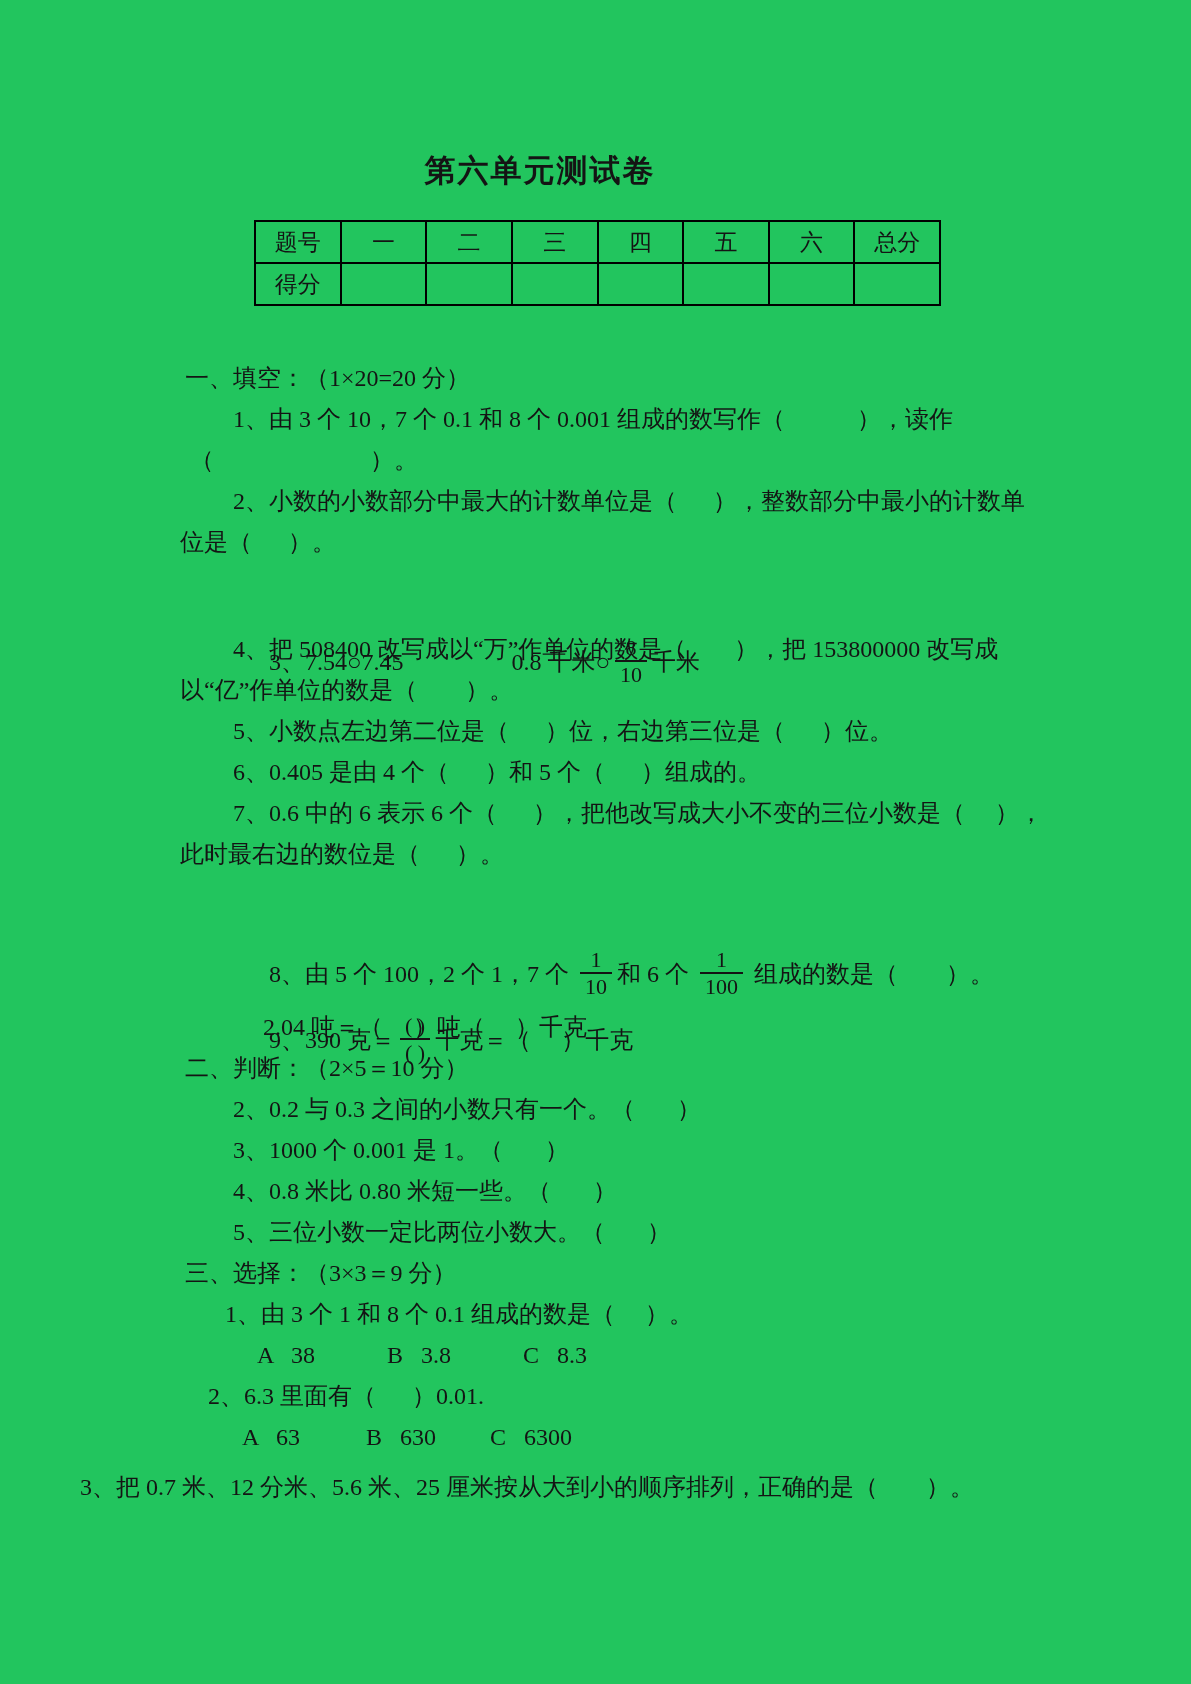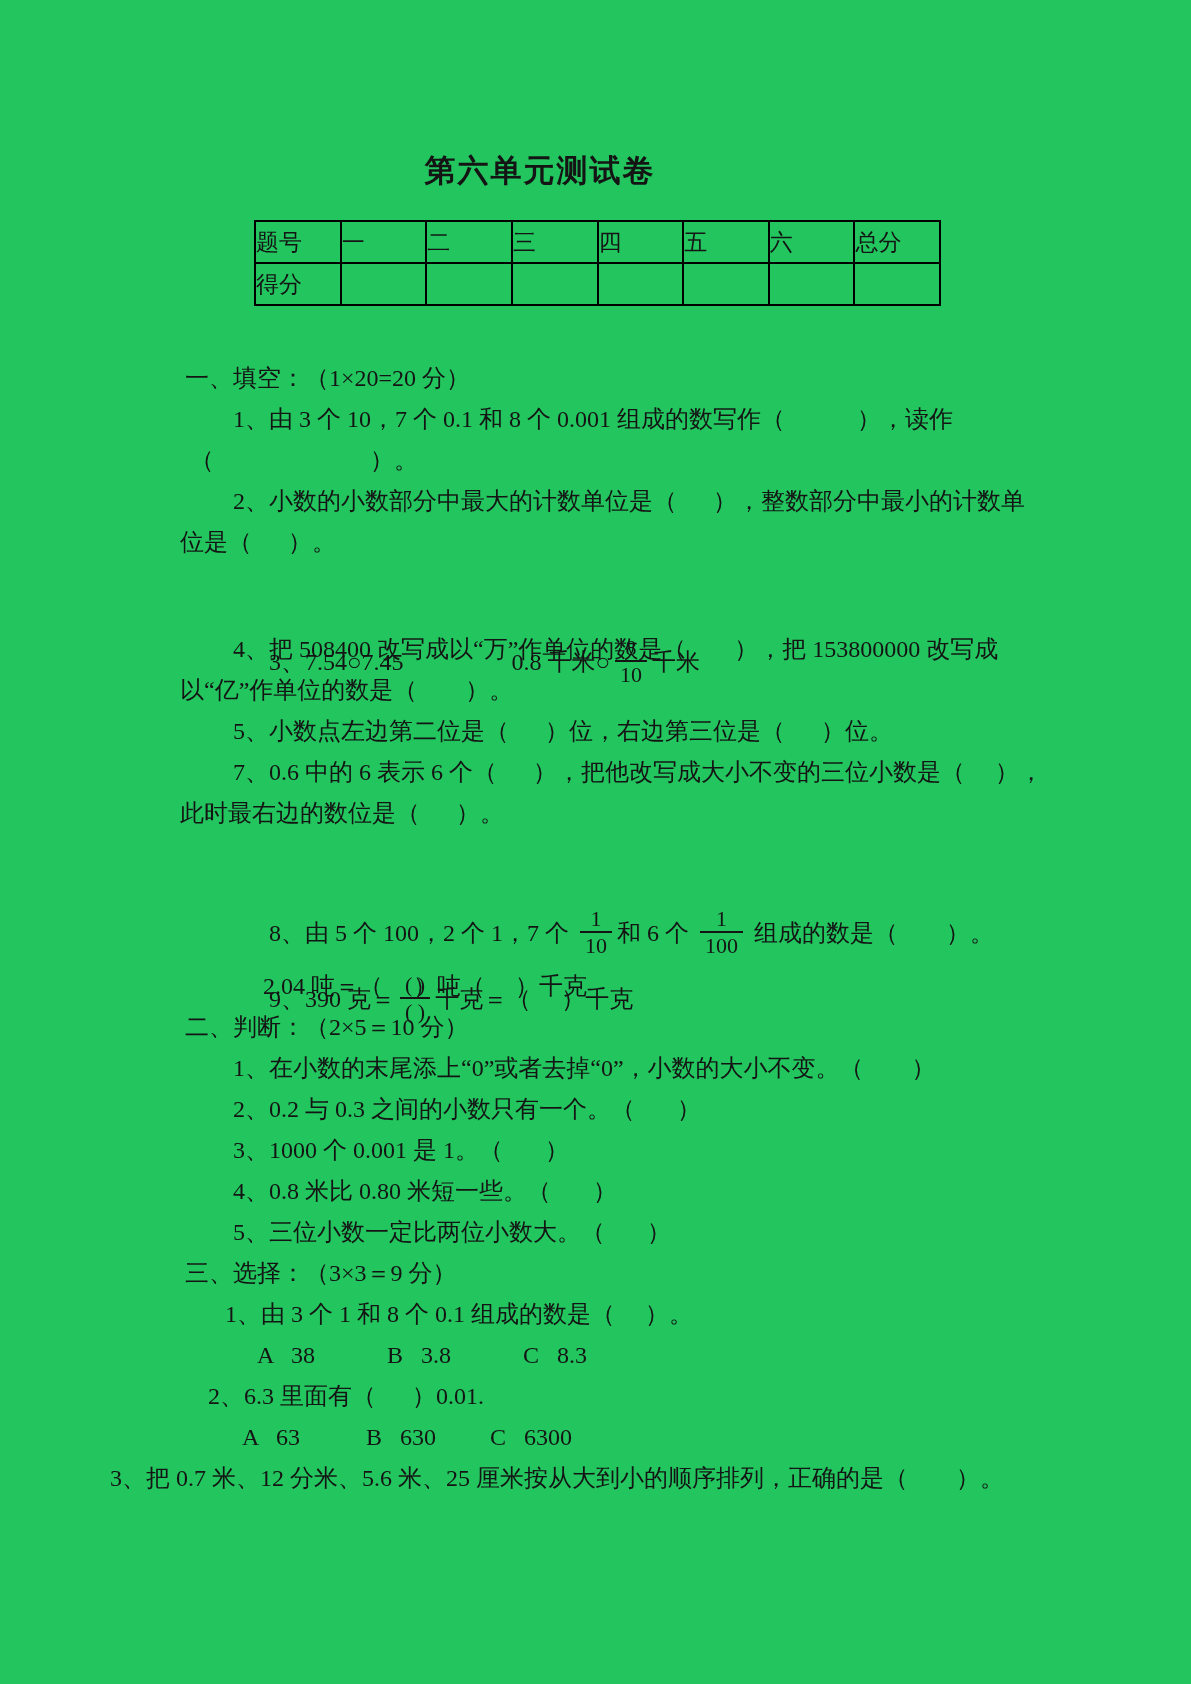--- a/index.html
+++ b/index.html
@@ -23,21 +23,21 @@
   }
   .score-table {
     border-collapse:collapse;
     table-layout:fixed;
     width:687px;
     margin:28px 0 0 254px;
   }
   .score-table td {
     border:2px solid #000;
     height:40px;
-    text-align:left;
+    text-align:center;
     vertical-align:middle;
     font-size:23px;
     padding:0;
   }
   .content { margin-top:52px; }
   .line {
     height:41px;
     line-height:41px;
     font-size:24px;
     white-space:pre;
@@ -45,21 +45,21 @@
   .line.tall { height:66px; line-height:66px; }
   
   .in-sec   { padding-left:185px; }
   .in-q     { padding-left:233px; }
   .in-cont  { padding-left:180px; }
   .in-q1b   { padding-left:190px; }
   .in-c-q1  { padding-left:225px; }
   .in-c-o1  { padding-left:257px; }
   .in-c-q2  { padding-left:208px; }
   .in-c-o2  { padding-left:242px; }
-  .in-c-q3  { padding-left:110px; }
+  .in-c-q3  { padding-left:80px;margin-top:9px; }
   .in-q9b   { padding-left:263px; }
   .frac {
     display:inline-block;
     vertical-align:middle;
     text-align:center;
     font-size:22px;
     line-height:1.15;
     margin:0 5px;
     position:relative;
     top:-3px;
@@ -108,34 +108,34 @@
     <div class="line in-q">2、小数的小数部分中最大的计数单位是（      ），整数部分中最小的计数单</div>
     <div class="line in-cont">位是（      ）。</div>
 
     <div class="line tall in-q">
       <span>3、7.54○7.45</span><span class="gap-q3"></span><span>0.8 千米○</span><span class="frac"><span class="num">8</span><span class="den">10</span></span><span>千米</span>
     </div>
 
     <div class="line in-q">4、把 508400 改写成以“万”作单位的数是（        ），把 153800000 改写成</div>
     <div class="line in-cont">以“亿”作单位的数是（        ）。</div>
     <div class="line in-q">5、小数点左边第二位是（      ）位，右边第三位是（      ）位。</div>
+    <div class="line in-q">6、0.405 是由 4 个（      ）和 5 个（      ）组成的。</div>
     <div class="line in-q">7、0.6 中的 6 表示 6 个（      ），把他改写成大小不变的三位小数是（     ），</div>
     <div class="line in-cont">此时最右边的数位是（      ）。</div>
 
     <div class="line tall in-q">
       <span>8、由 5 个 100，2 个 1，7 个 </span><span class="frac"><span class="num">1</span><span class="den">10</span></span><span>和 6 个 </span><span class="frac"><span class="num">1</span><span class="den">100</span></span><span> 组成的数是（        ）。</span>
     </div>
 
     <div class="line tall in-q">
       <span>9、390 克＝</span><span class="frac"><span class="num">( )</span><span class="den">( )</span></span><span>千克＝（     ）千克</span>
     </div>
     <div class="line in-q9b">2.04 吨＝（     ）吨（     ）千克</div>
 
     <div class="line in-sec">二、判断：（2×5＝10 分）</div>
-    <div class="line in-q">1、在小数的末尾添上“0”或者去掉“0”，小数的大小不变。（        ）</div>
     <div class="line in-q">2、0.2 与 0.3 之间的小数只有一个。（       ）</div>
     <div class="line in-q">3、1000 个 0.001 是 1。（       ）</div>
     <div class="line in-q">4、0.8 米比 0.80 米短一些。（       ）</div>
     <div class="line in-q">5、三位小数一定比两位小数大。（       ）</div>
 
     <div class="line in-sec">三、选择：（3×3＝9 分）</div>
     <div class="line in-c-q1">1、由 3 个 1 和 8 个 0.1 组成的数是（     ）。</div>
     <div class="line in-c-o1">A   38            B   3.8            C   8.3</div>
     <div class="line in-c-q2">2、6.3 里面有（      ）0.01.</div>
     <div class="line in-c-o2">A   63           B   630         C   6300</div>

